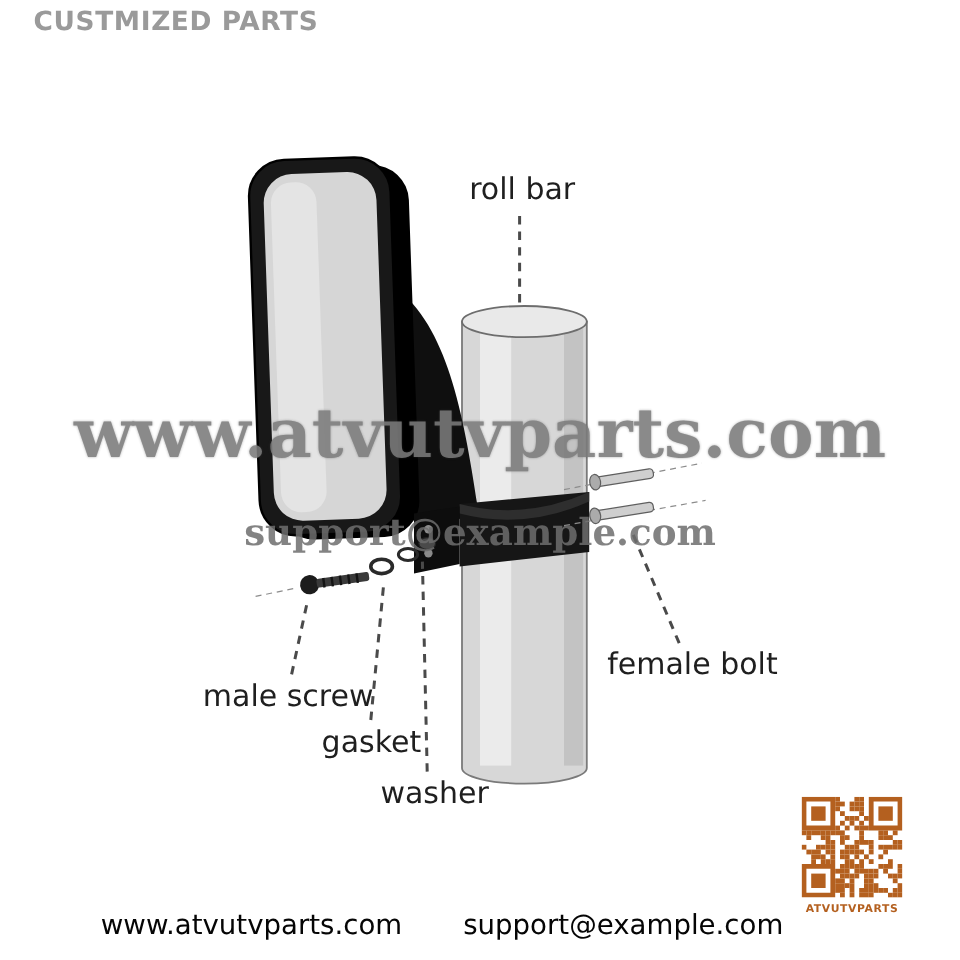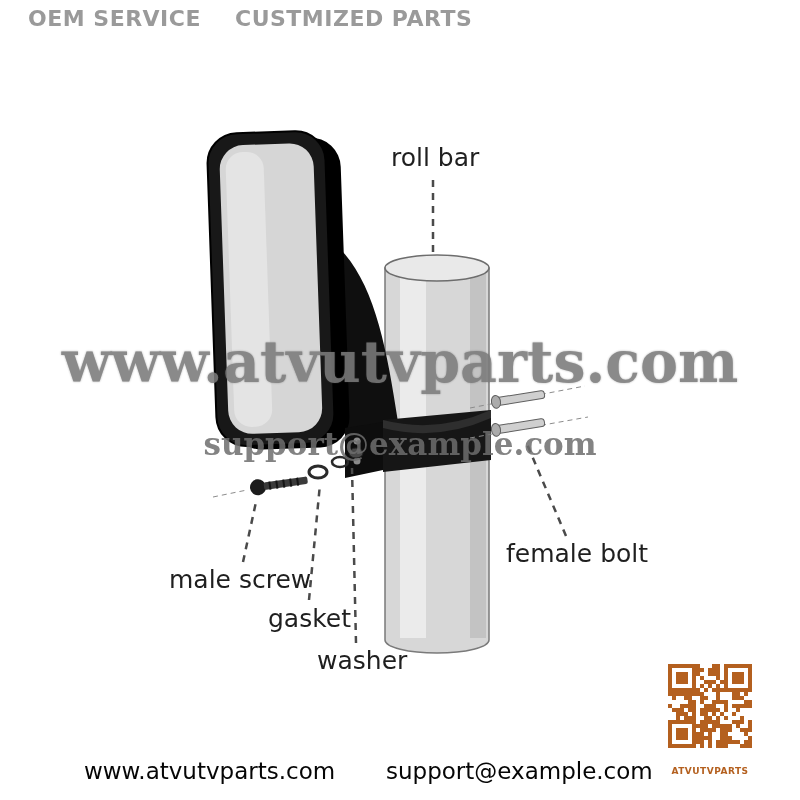--- a/index.html
+++ b/index.html
@@ -23,33 +23,32 @@
     color: #7b7b7b; opacity: 0.88; pointer-events: none;
     text-shadow: 0 0 2px rgba(70,70,70,0.55);
   }
   .wm2 {
     position: absolute; top: 426px; left: 0; width: 100%; text-align: center;
     font-family: "DejaVu Serif", serif; font-weight: bold; font-size: 31px;
     color: #6e6e6e; opacity: 0.85; pointer-events: none;
   }
   .qr { position: absolute; left: 665px; top: 664px; width: 90px; text-align: center; }
   .qr-caption {
-    margin-top: 14px; font-size: 9px; font-weight: bold;
+    margin-top: 1px; font-size: 9px; font-weight: bold;
     color: #b4601f; letter-spacing: 0.5px;
   }
   .footer-site { position: absolute; top: 758px; left: 84px; font-size: 23px; font-weight: 500; color: #050505; }
   .footer-mail { position: absolute; top: 758px; left: 386px; font-size: 23px; font-weight: 500; color: #050505; }
 </style>
 </head>
 <body>
 
 <div class="canvas">
 
   <div class="header">
-    <span class="hdr-gray">OEM SERVICE</span>
     <span class="hdr-gray">CUSTMIZED PARTS</span>
   </div>
 
   <svg class="diagram-svg" width="800" height="800" viewBox="0 0 800 800">
 
     <g>
       <path d="M385 268 L385 640 A52 13 0 0 0 489 640 L489 268 Z" fill="#d7d7d7" stroke="#7a7a7a" stroke-width="1.5"></path>
       <rect x="400" y="270" width="26" height="368" fill="#ebebeb"></rect>
       <rect x="470" y="270" width="16" height="368" fill="#c3c3c3"></rect>
       <ellipse cx="437" cy="268" rx="52" ry="13" fill="#e9e9e9" stroke="#6d6d6d" stroke-width="1.5"></ellipse>

